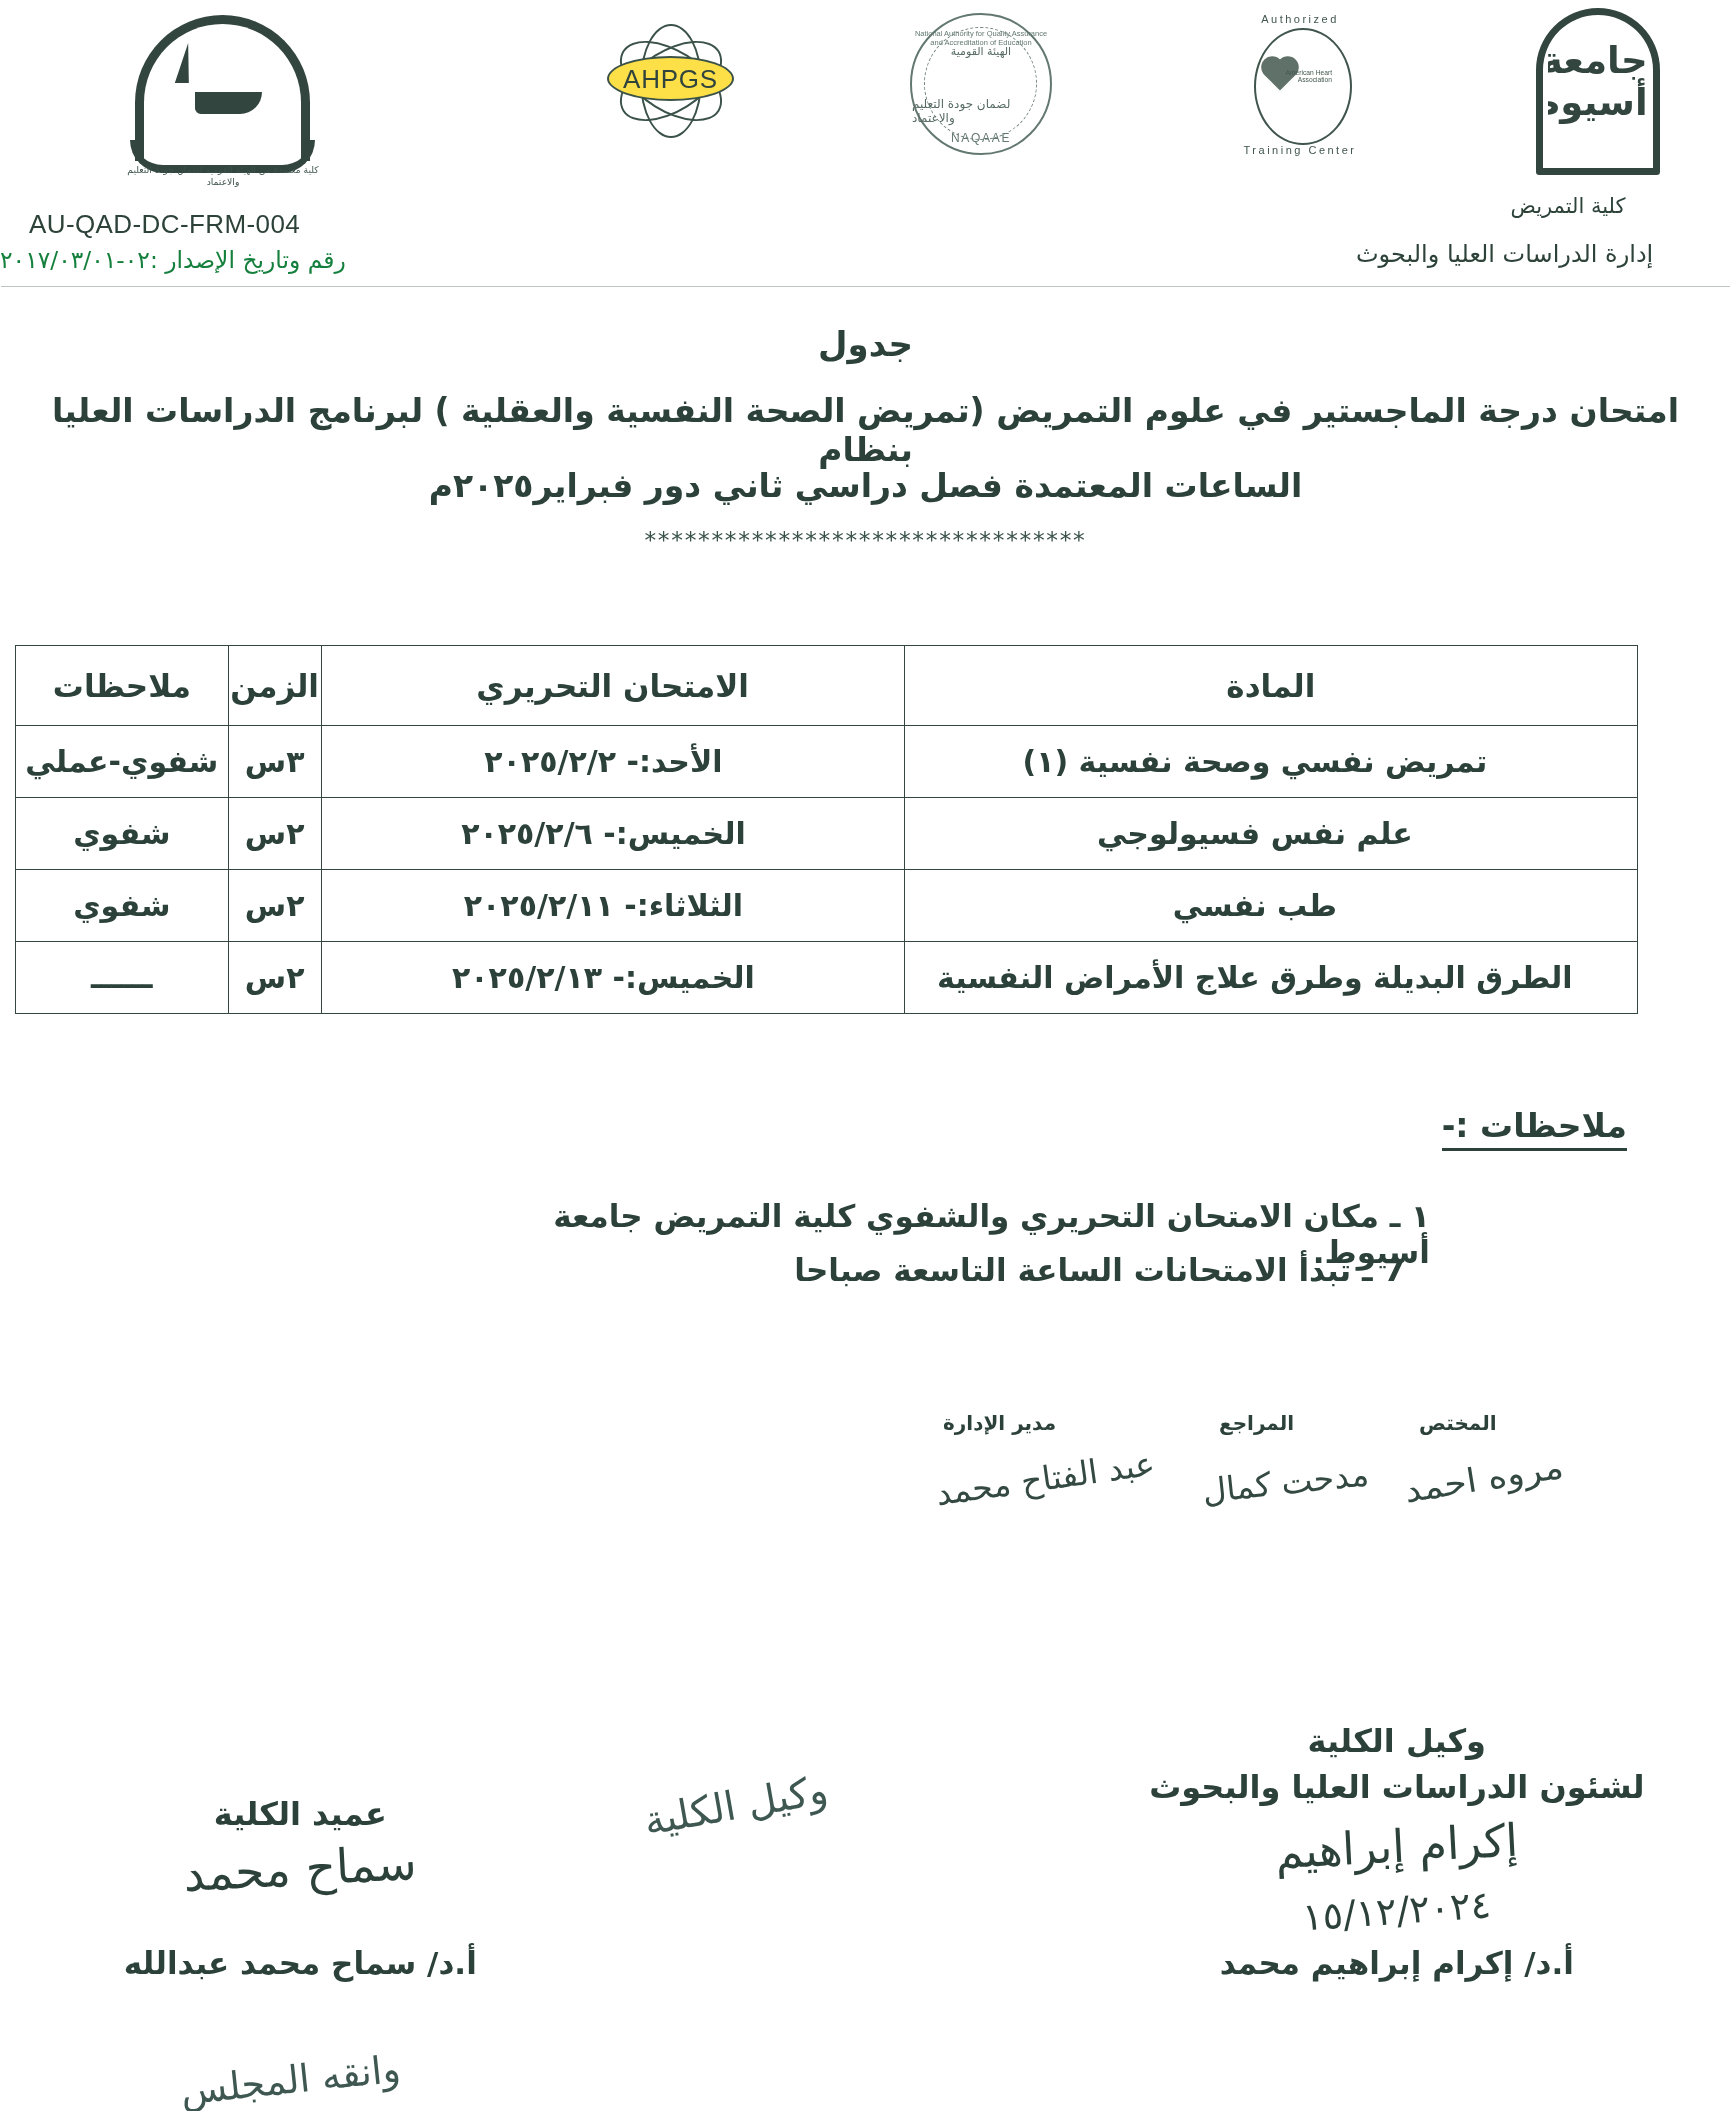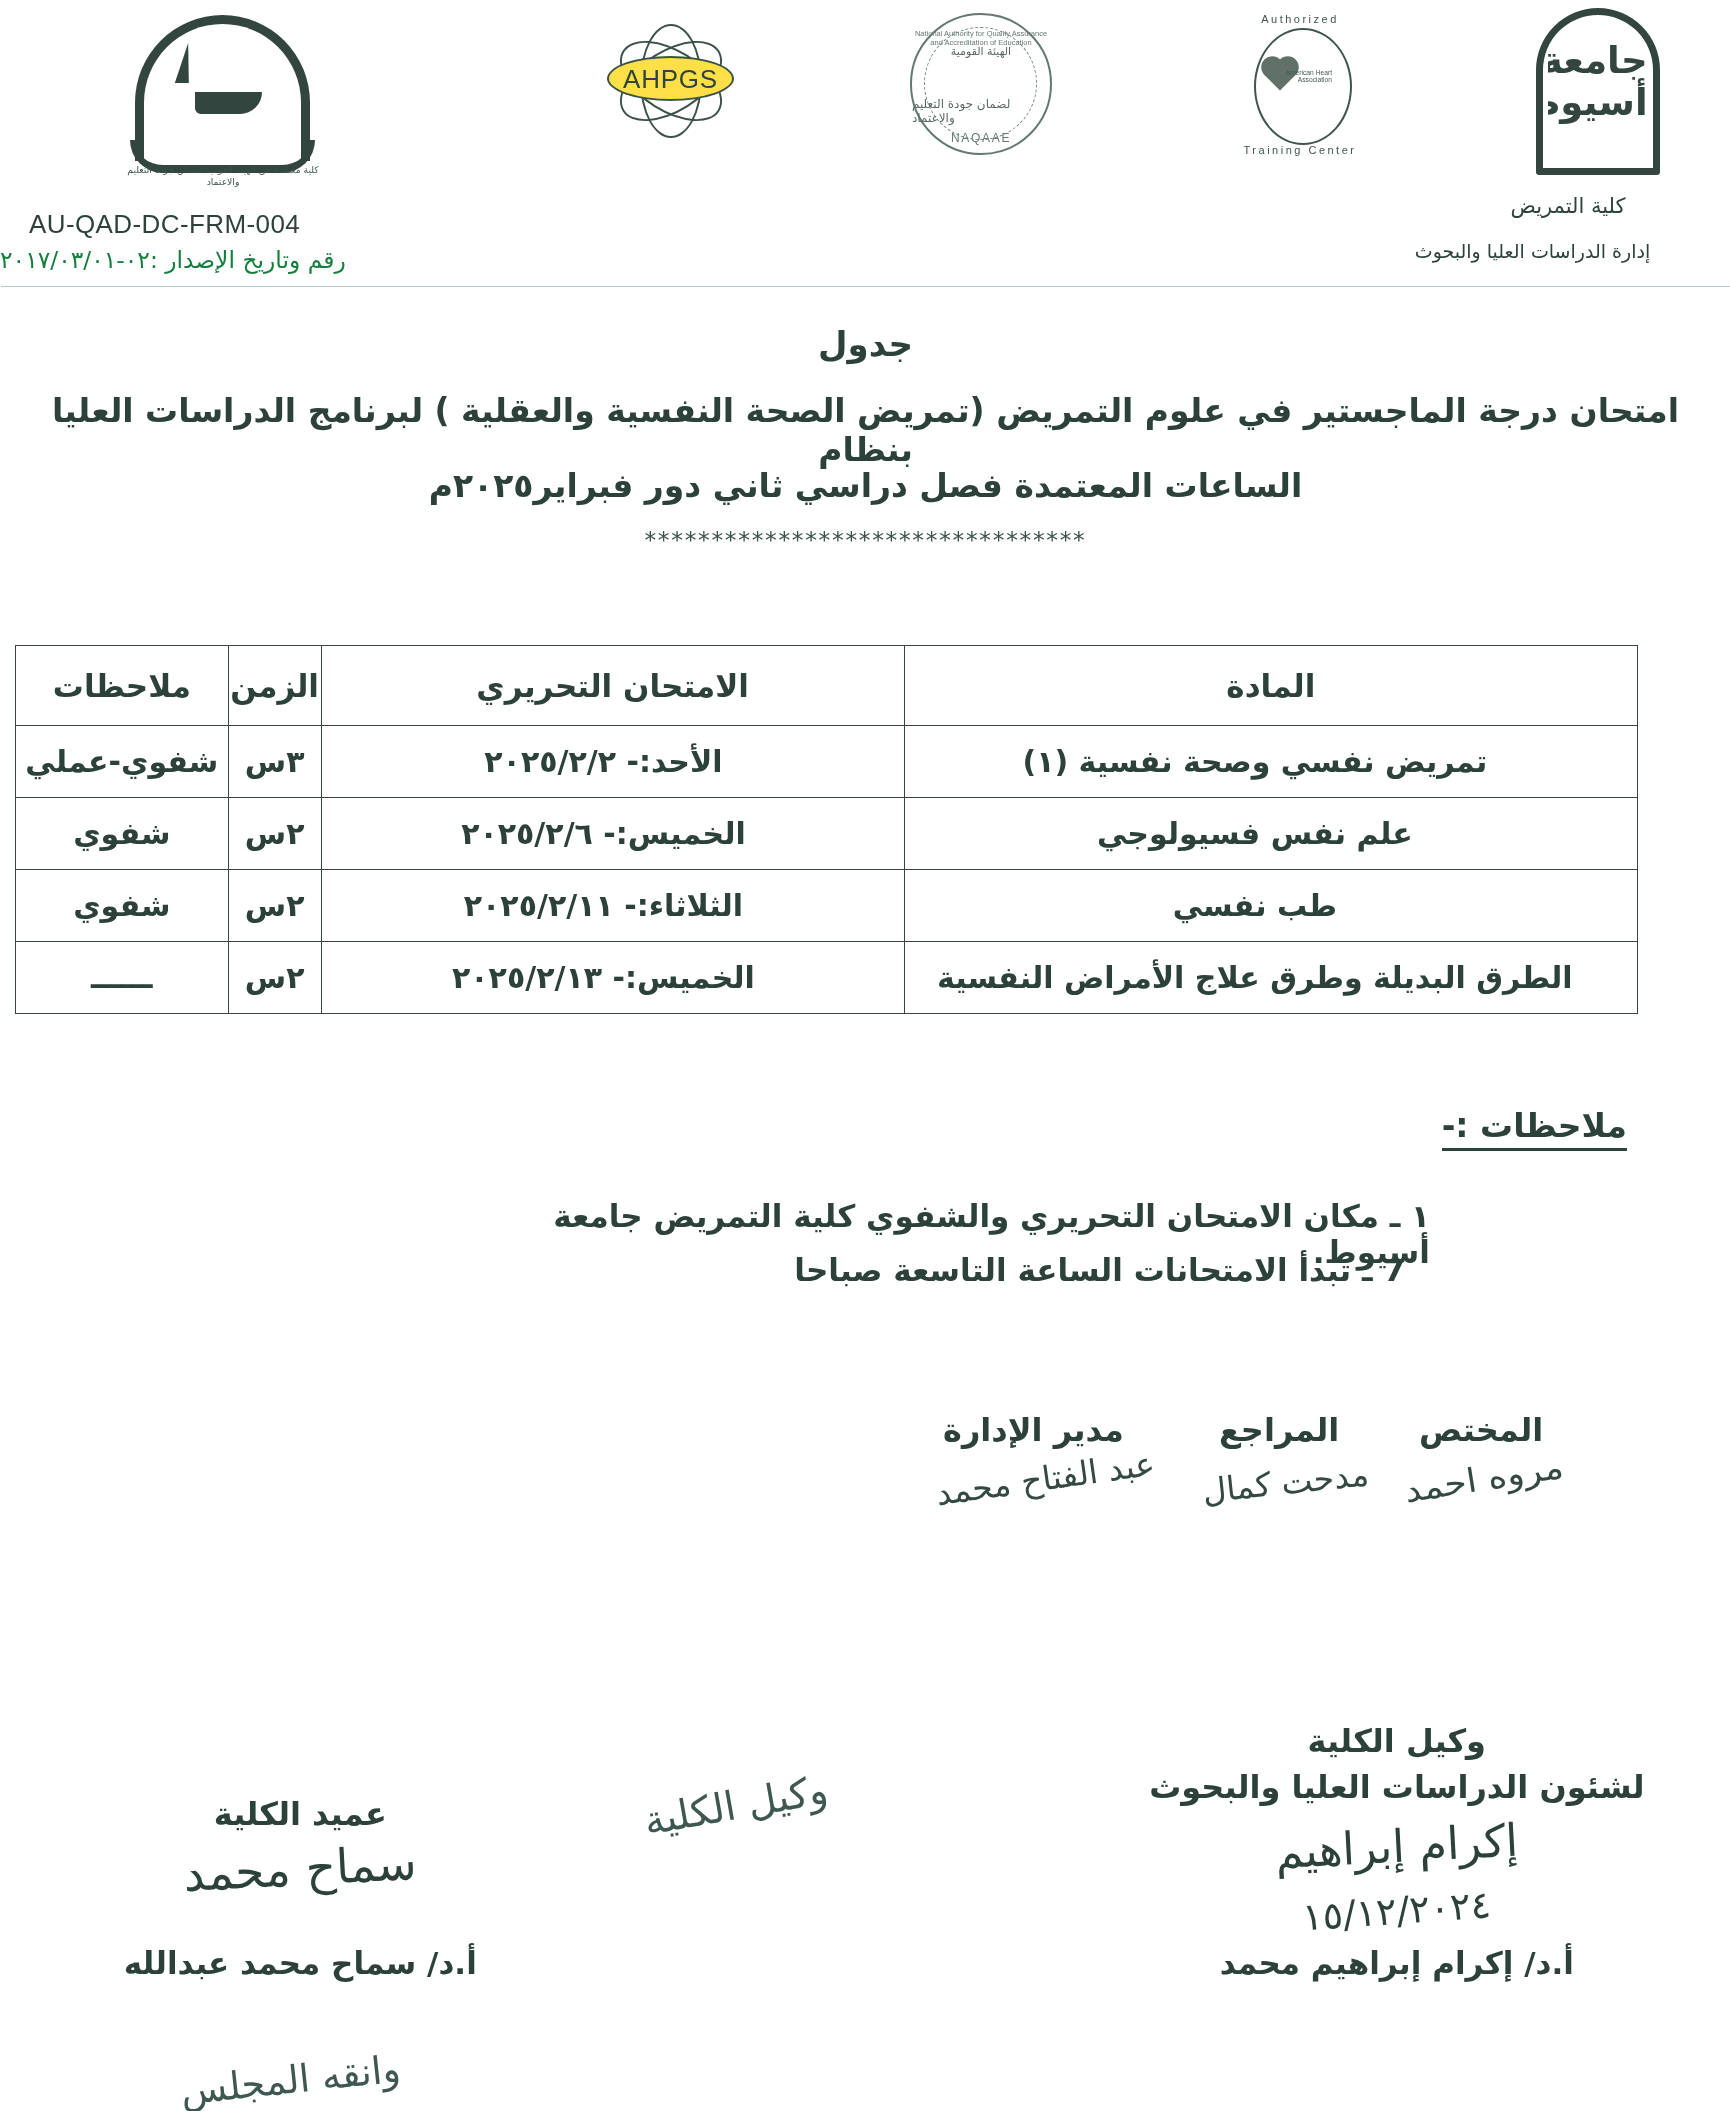--- a/index.html
+++ b/index.html
@@ -254,24 +254,24 @@
   .hdr-faculty {
     position: absolute;
     right: 25px; top: 194px;
     width: 276px;
     text-align: center;
     font-size: 21px;
     color: #2d4239;
   }
   .hdr-dept {
     position: absolute;
-    right: 15px; top: 240px;
+    right: 8px; top: 240px;
     width: 367px;
-    text-align: center;
-    font-size: 19px;
+    text-align: left;
+    font-size: 24px;
     color: #2d4239;
   }
 
   .hdr-rule {
     position: absolute;
     left: 0; top: 286px;
     width: 1731px;
     border-top: 1.7px solid #b9c6c1;
   }
 
@@ -361,21 +361,21 @@
     font-weight: bold;
     color: #2b4139;
     direction: rtl;
   }
   #note-1 { top: 1198px; right: 301px; width: 885px; text-align: right; }
   #note-2 { top: 1252px; right: 326px; width: 860px; text-align: right; }
 
   
   .appr-label {
     position: absolute;
-    font-size: 32px;
+    font-size: 20px;
     font-weight: bold;
     color: #2b4139;
   }
   #appr-specialist { left: 1419px; top: 1411px; }
   #appr-reviewer   { left: 1219px; top: 1411px; }
   #appr-manager    { left: 943px; top: 1411px; }
 
   
   .sig {
     position: absolute;

